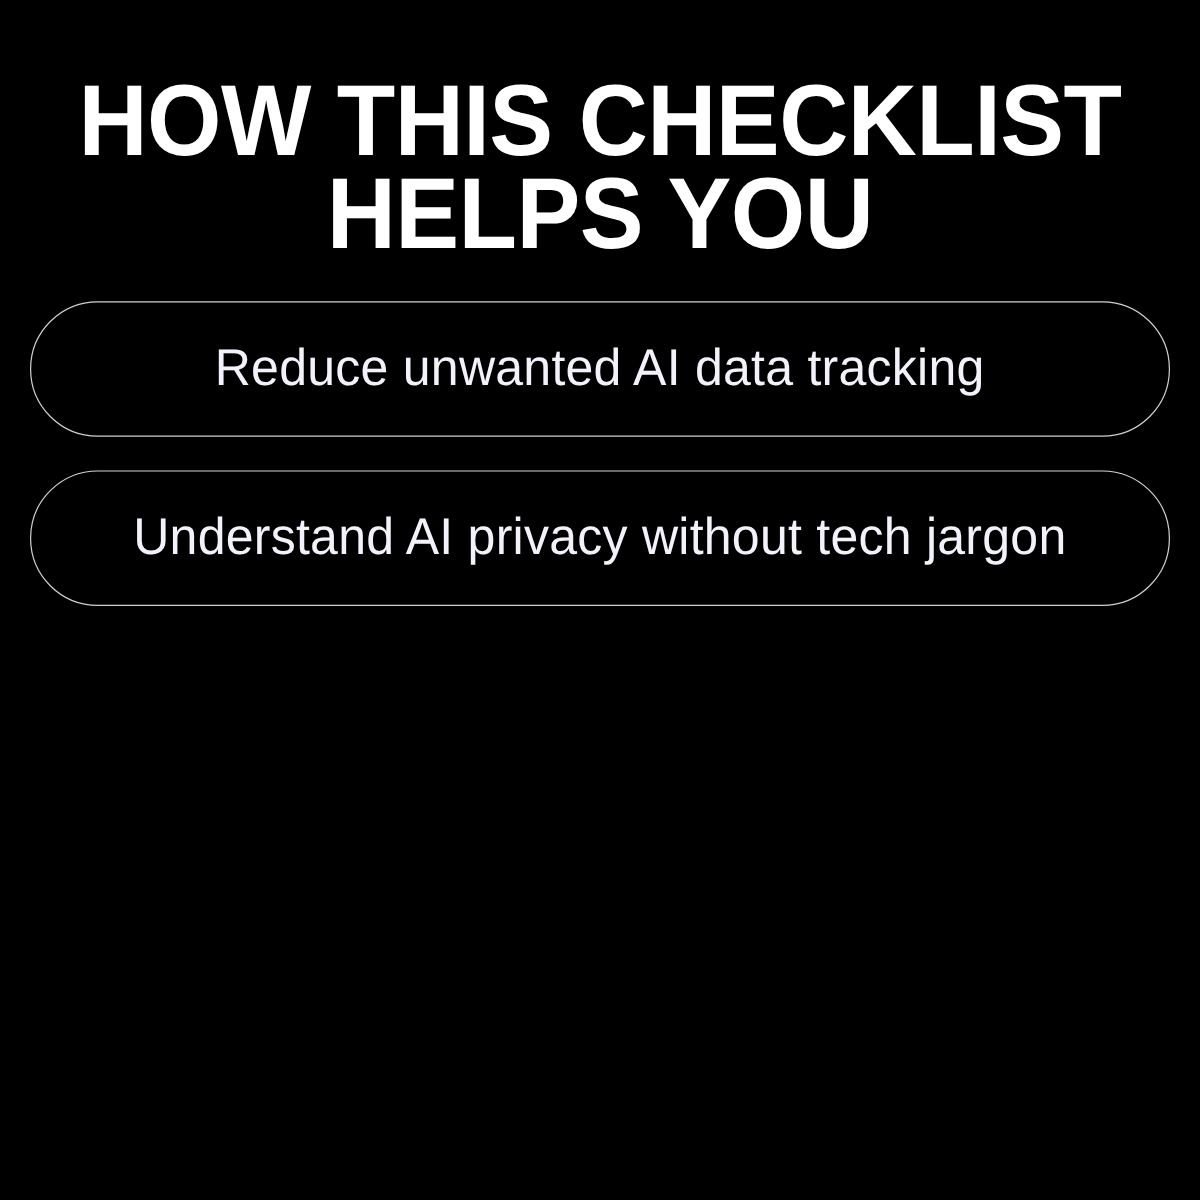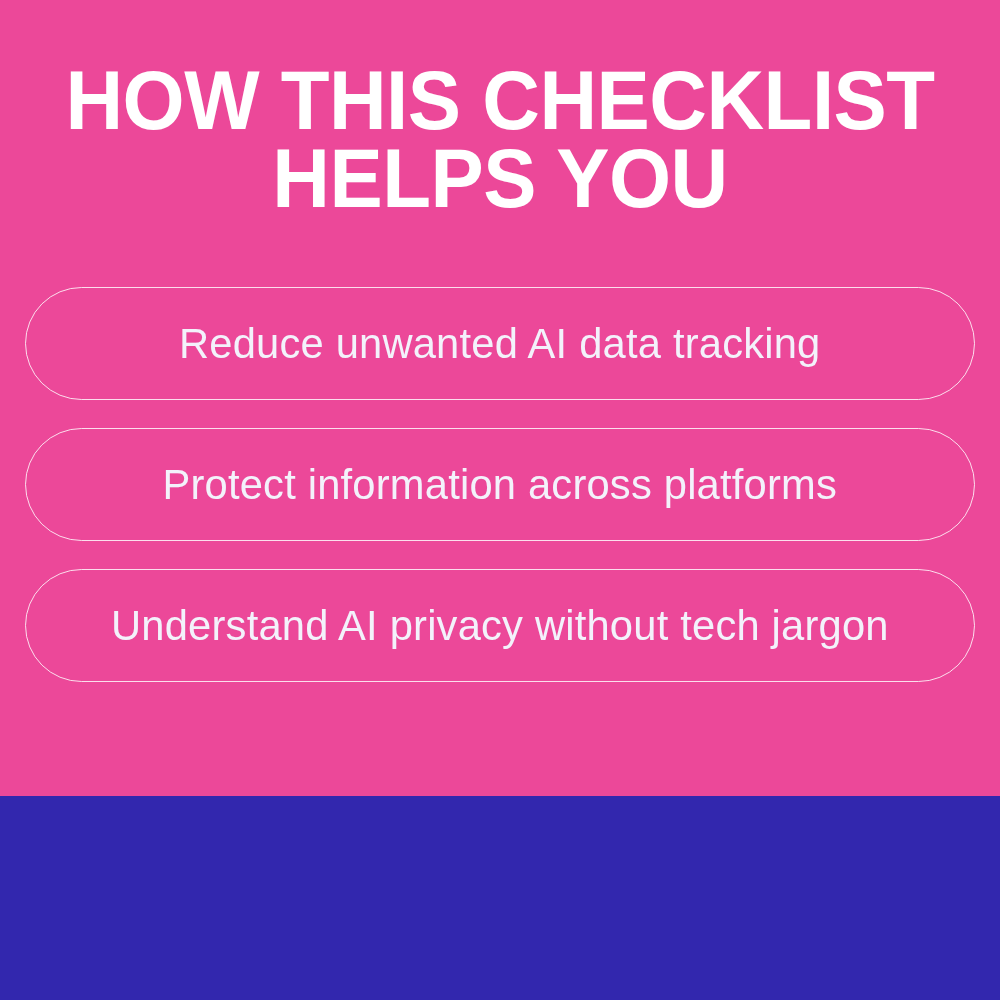--- a/index.html
+++ b/index.html
@@ -11,22 +11,22 @@
     width: 1000px;
     height: 1000px;
     overflow: hidden;
     font-family: "Liberation Sans", "DejaVu Sans", sans-serif;
     background: #3227ae;
   }
 
   #poster {
     position: relative;
     width: 1000px;
-    height: 796px;
-    background: #ec4899;
+    height: 1000px;
+    background: #000000;
     box-sizing: border-box;
     display: flex;
     flex-direction: column;
     align-items: flex-start;
   }
 
   
   .heading {
     width: 100%;
     margin: 0;
@@ -51,21 +51,21 @@
     margin-top: 62px;
   }
 
   .heading-line-2 {
     margin-top: 2px;
   }
 
   
   .pill-list {
     position: absolute;
-    top: 287px;
+    top: 251px;
     left: 25px;
     width: 950px;
     list-style: none;
     margin: 0;
     padding: 0;
     display: flex;
     flex-direction: column;
     gap: 28px;
   }
 
@@ -110,23 +110,20 @@
     <span class="heading-line heading-line-1">HOW THIS CHECKLIST</span>
     <span class="heading-line heading-line-2">HELPS YOU</span>
   </h1>
 
   <ul class="pill-list">
 
     <li class="pill">
       <span class="pill-label">Reduce unwanted AI data tracking</span>
     </li>
 
-    <li class="pill">
-      <span class="pill-label">Protect information across platforms</span>
-    </li>
 
 
     <li class="pill">
       <span class="pill-label">Understand AI privacy without tech jargon</span>
     </li>
 
 
   </ul>
 
 </div>

